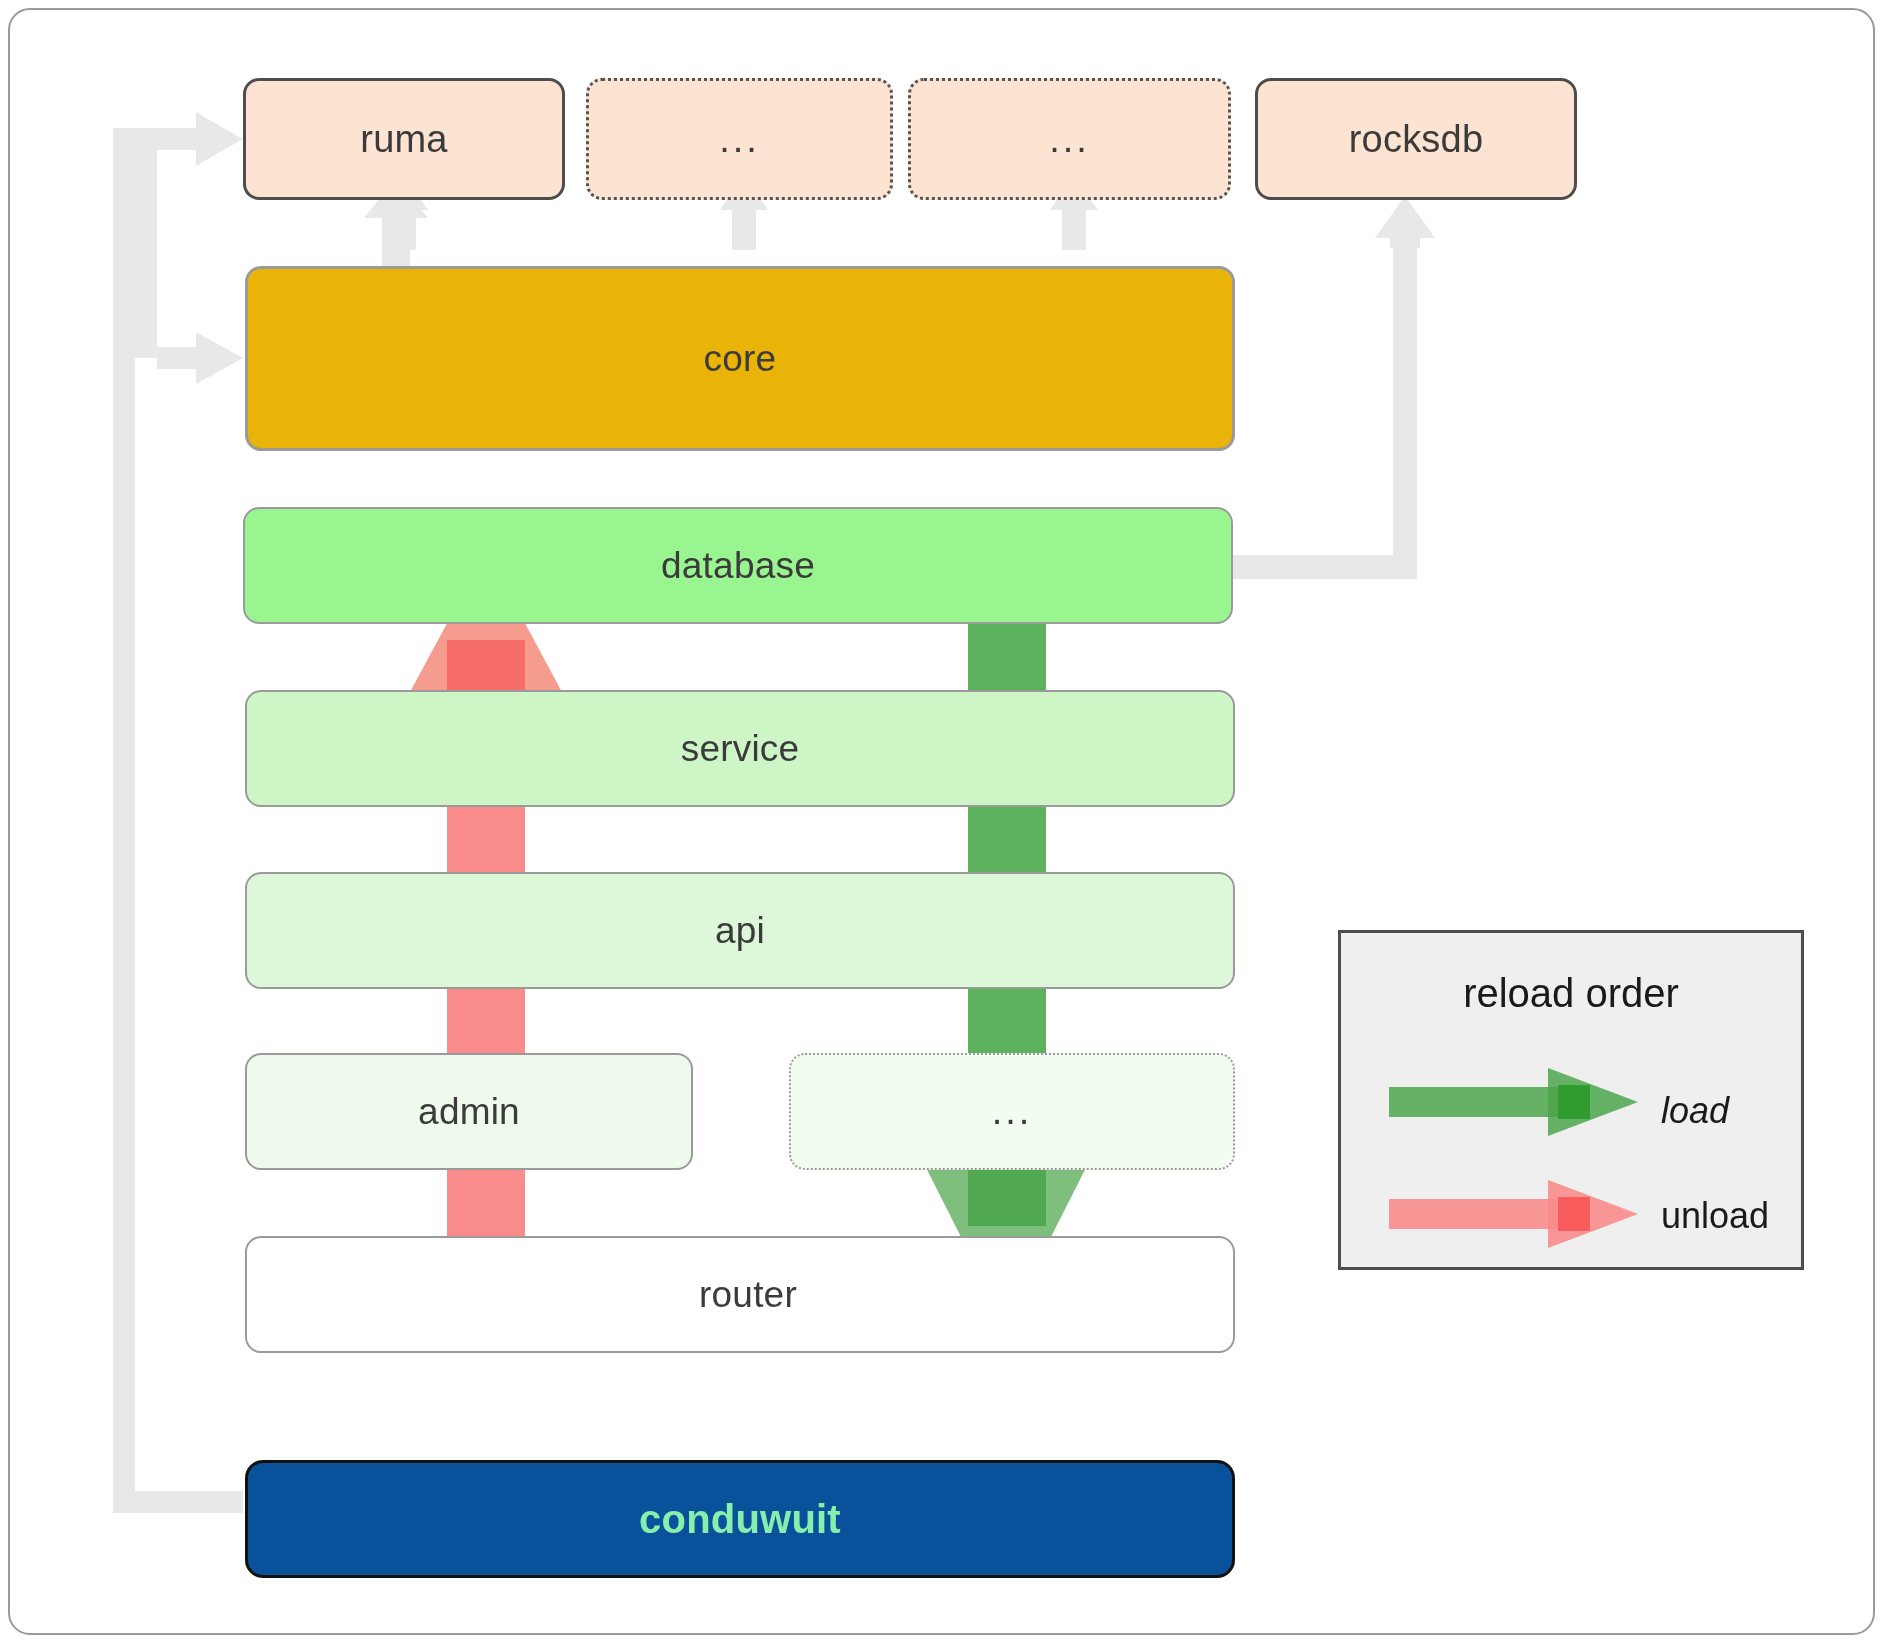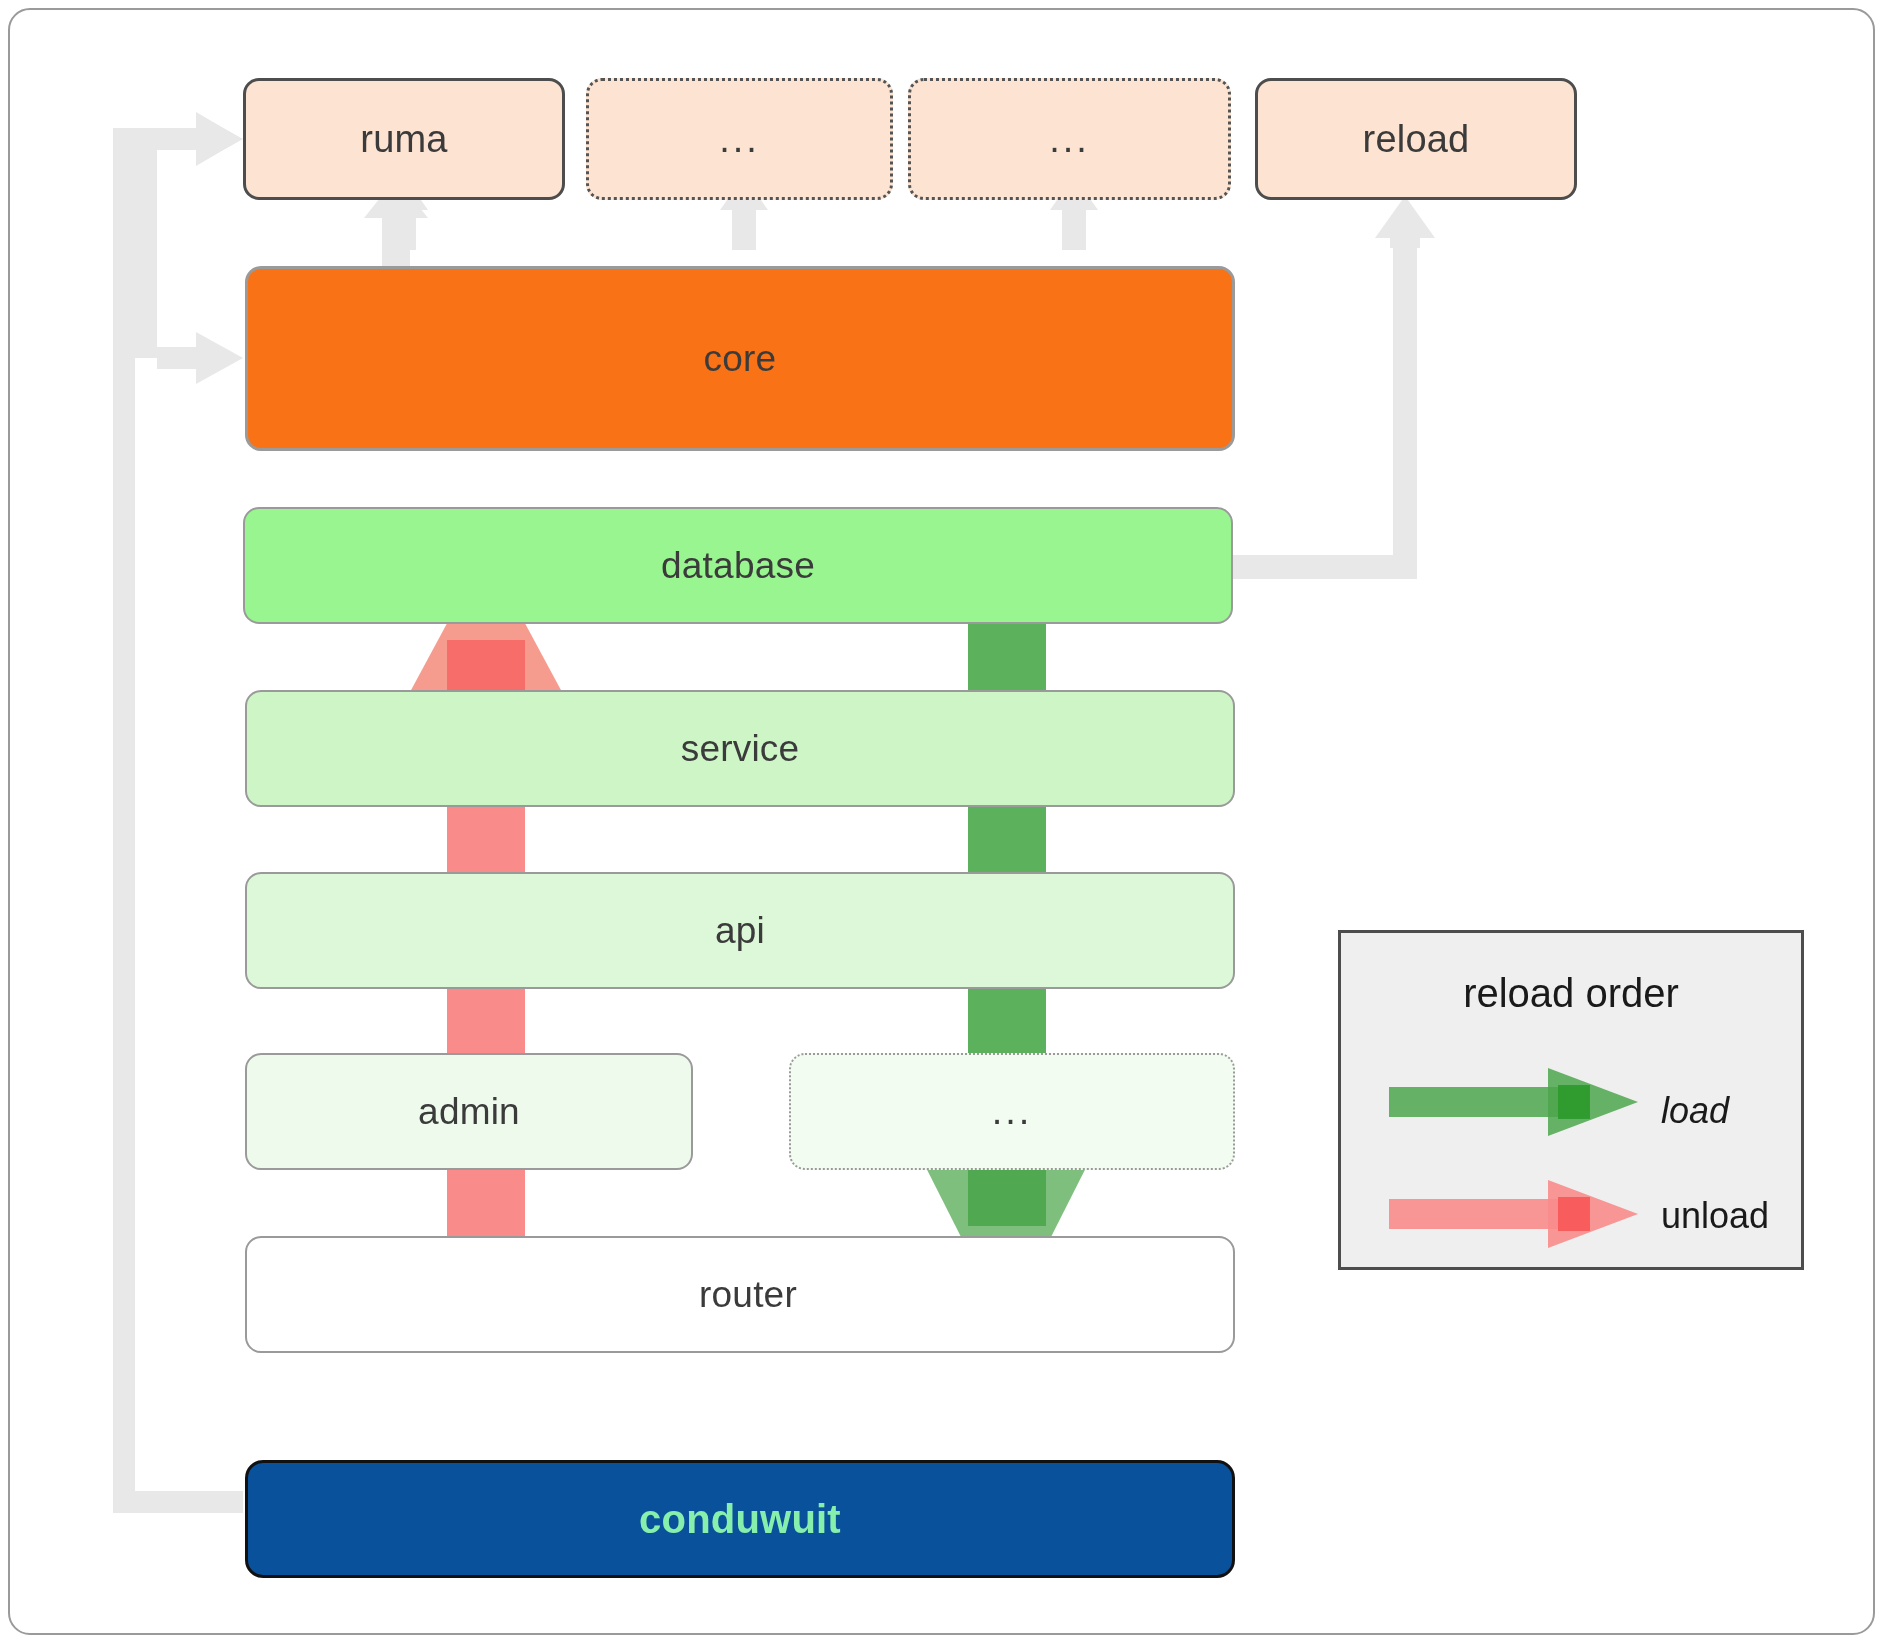--- a/index.html
+++ b/index.html
@@ -48,21 +48,21 @@
   .node.dep {
     background: #fde3d1;
     border: 3px solid #4d4d4d;
     border-radius: 16px;
     font-size: 38px;
   }
   .node.dep.dotted {
     border: 3px dotted #545454;
   }
   .node.core {
-    background: #f97316;
+    background: #eab308;
     border: 3px solid #9a9a9a;
     border-radius: 16px;
   }
   .node.crate {
     border: 2px solid #9a9a9a;
     border-radius: 16px;
   }
   .node.crate.dotted {
     border: 2px dotted #9a9a9a;
   }
@@ -159,21 +159,21 @@
 
   <div class="node dep dotted" style="left:586px; top:78px; width:307px; height:122px;">
     <span class="ellipsis">...</span>
   </div>
 
   <div class="node dep dotted" style="left:908px; top:78px; width:323px; height:122px;">
     <span class="ellipsis">...</span>
   </div>
 
   <div class="node dep" style="left:1255px; top:78px; width:322px; height:122px;">
-    <span>reload</span>
+    <span>rocksdb</span>
   </div>
 
   <div class="node core" style="left:245px; top:266px; width:990px; height:185px;">
     <span>core</span>
   </div>
 
   <div class="node crate" style="left:243px; top:507px; width:990px; height:117px; background:#98f58f;">
     <span>database</span>
   </div>
 

